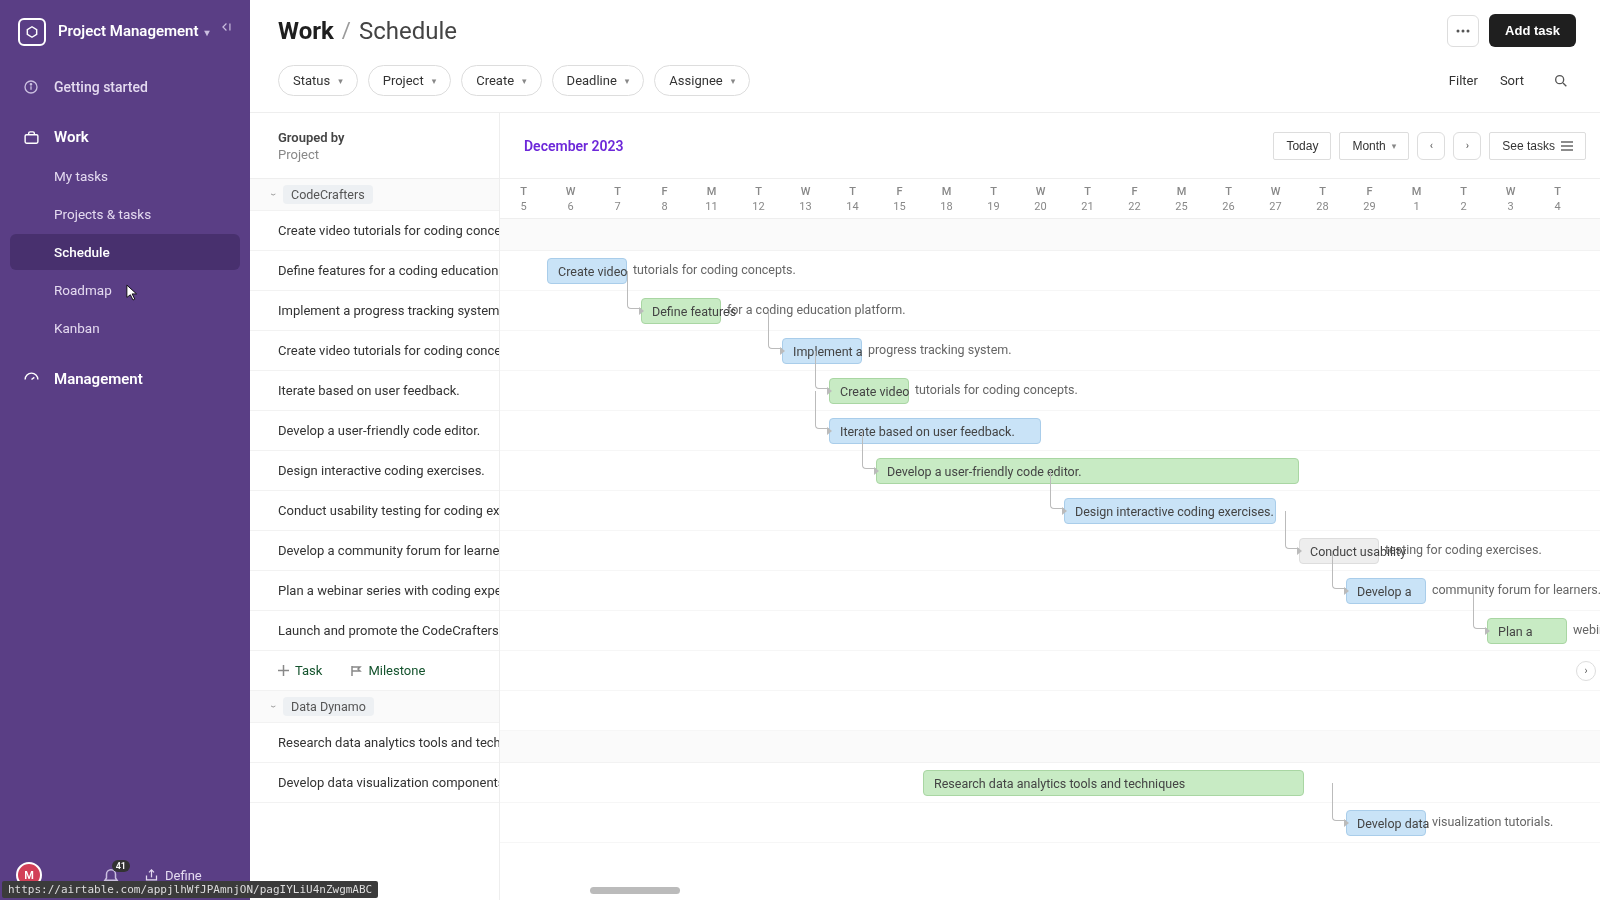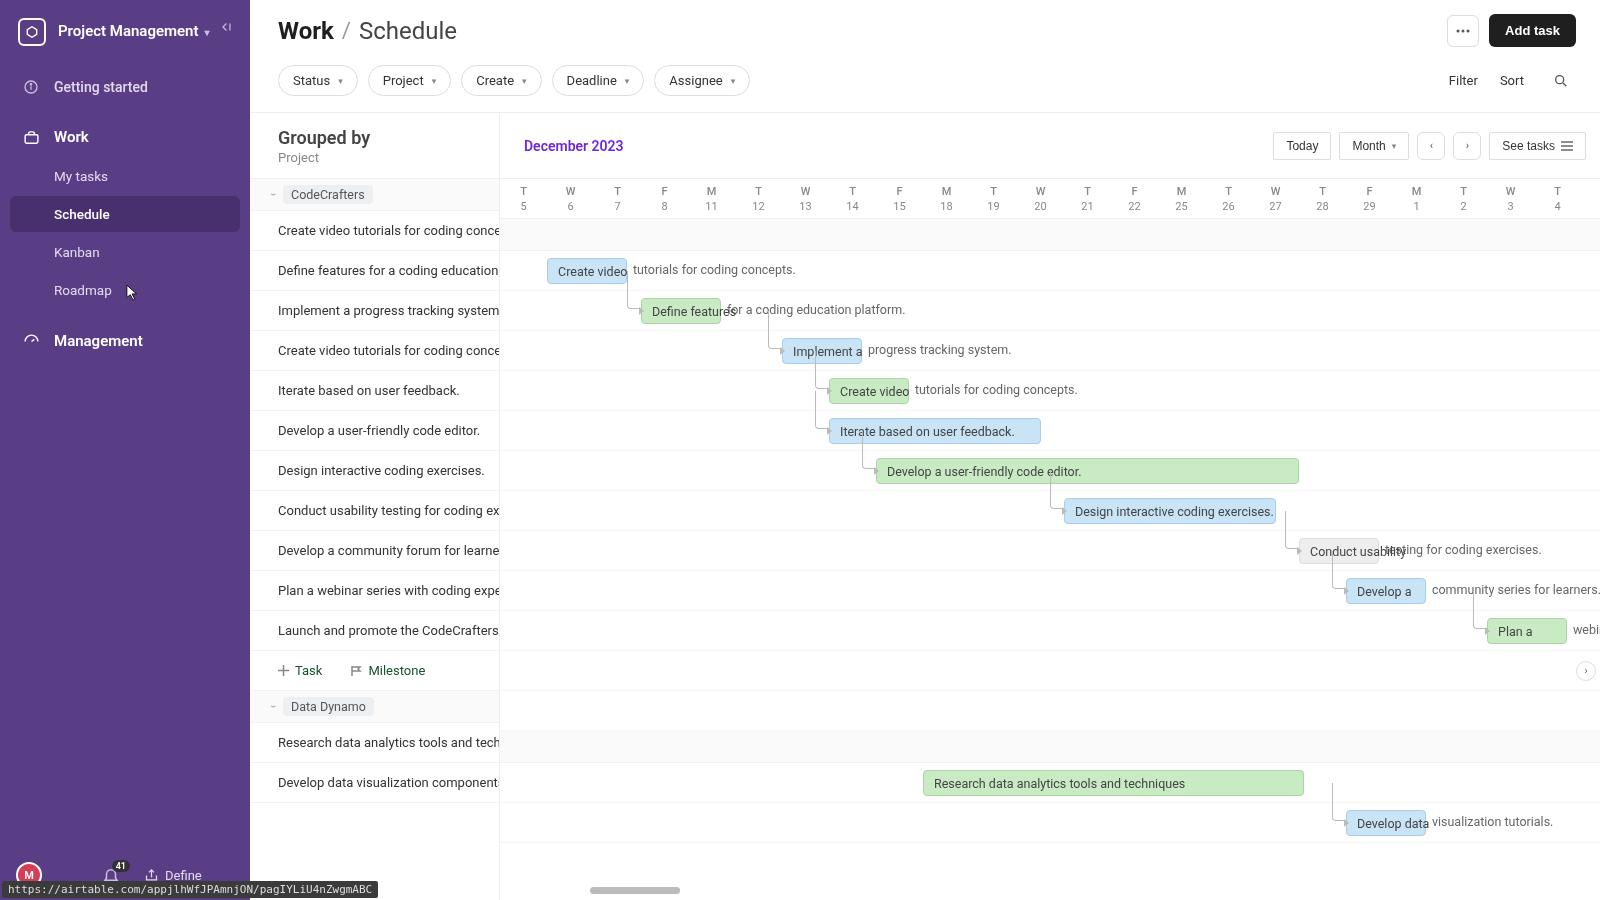--- a/index.html
+++ b/index.html
@@ -149,21 +149,21 @@
     width:250px; border-right:1px solid #eee;
     display:flex;flex-direction:column;
     overflow:hidden;
   }
   .grouped {
     border-bottom:1px solid #eee;
     padding: 12px 0 12px 28px;
     height:66px;
     display:flex;flex-direction:column;justify-content:center;
   }
-  .grouped-label { font-size:18px;font-weight:600;color:#444; }
+  .grouped-label { font-size:13px;font-weight:600;color:#444; }
   .grouped-value { font-size:13px;color:#888;margin-top:2px; }
   .tasklist { flex:1; overflow:hidden; }
   .group-header {
     display:flex;align-items:center;
     height:32px; padding-left:22px;
     border-bottom:1px solid #f2f2f2;
     background:#fafafa;
   }
   .group-chev { color:#888;font-size:10px;margin-right:8px;transform:rotate(90deg);}
   .group-name {
@@ -314,28 +314,31 @@
           <svg width="17" height="17" viewBox="0 0 24 24" fill="none" stroke="#fff" stroke-width="2">
             <rect x="3" y="8" width="18" height="12" rx="2"></rect>
             <path d="M8 8V6a2 2 0 012-2h4a2 2 0 012 2v2"></path>
           </svg>
         </span>
       <span>Work</span>
     </div>
     <div class="nav-item sub">
         <span>My tasks</span>
       </div>
+    <div class="nav-item sub">
+        <span>Projects &amp; tasks</span>
+      </div>
     <div class="nav-item sub active">
         <span>Schedule</span>
       </div>
     <div class="nav-item sub">
+        <span>Roadmap</span>
+      </div>
+    <div class="nav-item sub">
         <span>Kanban</span>
-      </div>
-    <div class="nav-item sub">
-        <span>Roadmap</span>
       </div>
     <div style="height:12px"></div>
     <div class="nav-item bold">
       <span class="nav-icon">
           <svg width="17" height="17" viewBox="0 0 24 24" fill="none" stroke="#fff" stroke-width="2">
             <path d="M3 12a9 9 0 0118 0"></path>
             <line x1="12" y1="12" x2="16" y2="9"></line>
           </svg>
         </span>
       <span>Management</span>
@@ -606,21 +609,21 @@
               <div class="dep-line" style="left: 550px; top: -20px; height: 38px; width: 14px;"></div>
               <div class="dep-arrow" style="left: 562px; top: 16px;"></div>
             </div>
             <div class="gantt-row">
               <div class="bar-label-out" style="left: 884.9px;">testing for coding exercises.</div>
               <div class="bar gray" style="left: 799px; width: 79.9px;">Conduct usability</div>
               <div class="dep-line" style="left: 785px; top: -20px; height: 38px; width: 14px;"></div>
               <div class="dep-arrow" style="left: 797px; top: 16px;"></div>
             </div>
             <div class="gantt-row">
-              <div class="bar-label-out" style="left: 931.9px;">community series for learners.</div>
+              <div class="bar-label-out" style="left: 931.9px;">community forum for learners.</div>
               <div class="bar blue" style="left: 846px; width: 79.9px;">Develop a</div>
               <div class="dep-line" style="left: 832px; top: -20px; height: 38px; width: 14px;"></div>
               <div class="dep-arrow" style="left: 844px; top: 16px;"></div>
             </div>
             <div class="gantt-row">
               <div class="bar-label-out" style="left: 1072.9px;">webinar series with coding experts.</div>
               <div class="bar green" style="left: 987px; width: 79.9px;">Plan a</div>
               <div class="dep-line" style="left: 973px; top: -20px; height: 38px; width: 14px;"></div>
               <div class="dep-arrow" style="left: 985px; top: 16px;"></div>
             </div>

